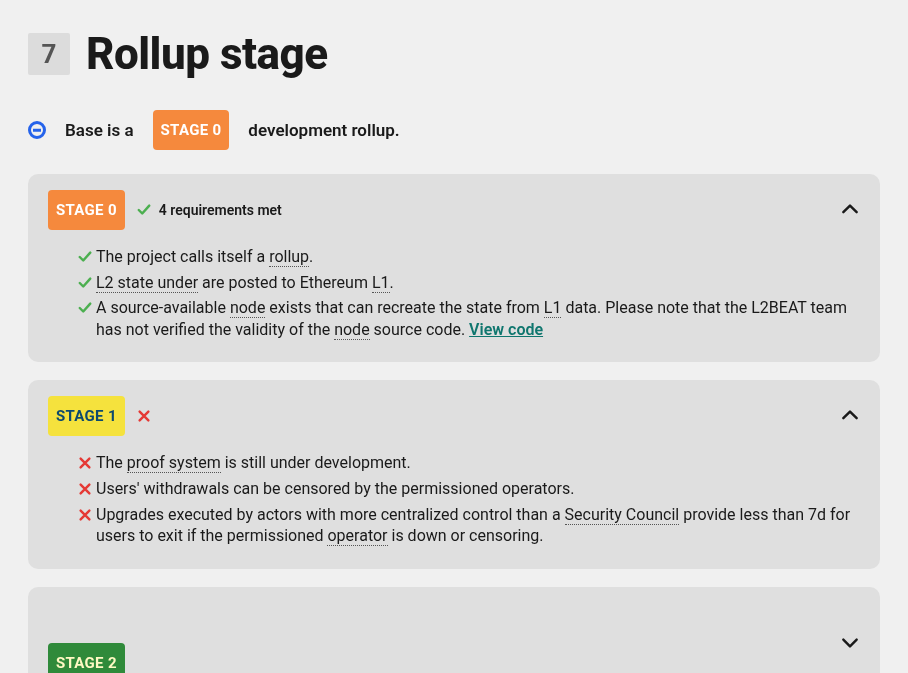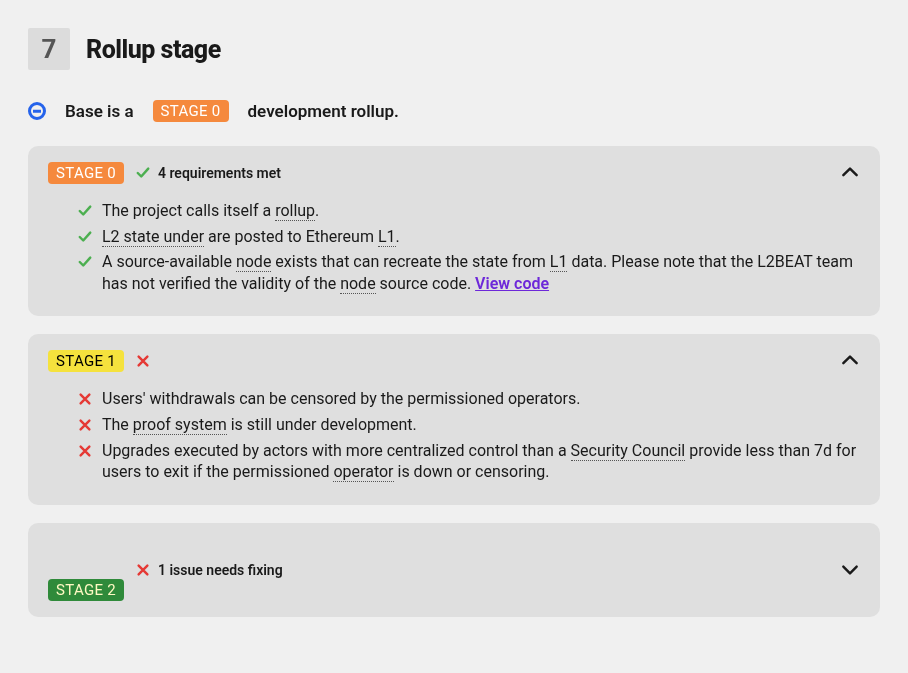--- a/index.html
+++ b/index.html
@@ -22,21 +22,21 @@
     height: 42px;
     display: flex;
     align-items: center;
     justify-content: center;
     font-size: 26px;
     font-weight: 700;
     color: #555;
     border-radius: 2px;
   }
   .header-title {
-    font-size: 25px;
+    font-size: 44px;
     font-weight: 800;
     letter-spacing: -0.5px;
   }
   .summary-row {
     display: flex;
     align-items: center;
     gap: 19px;
     font-size: 17px;
     font-weight: 600;
     margin-bottom: 24px;
@@ -54,29 +54,29 @@
     position: absolute;
     left: 2px;
     right: 2px;
     top: 50%;
     transform: translateY(-50%);
     height: 2.5px;
     background: #2563eb;
   }
   .badge {
     display: inline-block;
-    padding: 0 8px;
+    padding: 9px 8px;
     border-radius: 4px;
     font-size: 15px;
-    font-weight: 400;
+    font-weight: 700;
     line-height: 22px;
     letter-spacing: 0.3px;
   }
   .badge-orange { background: #f5893d; color: #fff; }
-  .badge-yellow { background: #f5e23d; color: #000000; }
+  .badge-yellow { background: #f5e23d; color: #0c4a6e; }
   .badge-green  { background: #2f8a3a; color: #fef9c3; margin-top: 40px; }
   .card {
     background: #dfdfdf;
     border-radius: 10px;
     margin-bottom: 18px;
     padding: 0;
   }
   .card-header {
     display: flex;
     align-items: center;
@@ -110,34 +110,34 @@
     height: 20px;
     flex-shrink: 0;
   }
   .chevron svg { display: block; }
   .card-body {
     padding: 0 20px 18px 50px;
   }
   .req-item {
     display: flex;
     align-items: flex-start;
-    gap: 10px;
+    gap: 4px;
     font-size: 16px;
     line-height: 1.35;
     margin-bottom: 4px;
   }
   .req-item .check-icon,
   .req-item .x-icon {
     margin-top: 4px;
   }
   .dotted {
     border-bottom: 1px dotted #555;
   }
   .link {
-    color: #6d28d9;
+    color: #0f766e;
     text-decoration: underline;
     font-weight: 600;
   }
 </style>
 </head>
 <body>
 
 <div class="header-row">
   <div class="header-number">7</div>
   <h1 class="header-title">Rollup stage</h1>
@@ -213,51 +213,43 @@
           </svg>
         </span>
       </div>
       <div class="card-body">
         <div class="req-item">
           <span class="x-icon">
             <svg viewBox="0 0 16 16" width="14" height="14">
               <path d="M3 3 L13 13 M13 3 L3 13" stroke="#e53935" stroke-width="2.8" fill="none" stroke-linecap="round"></path>
             </svg>
           </span>
+          <div>The <span class="dotted">proof system</span> is still under development.</div>
+        </div>
+        <div class="req-item">
+          <span class="x-icon">
+            <svg viewBox="0 0 16 16" width="14" height="14">
+              <path d="M3 3 L13 13 M13 3 L3 13" stroke="#e53935" stroke-width="2.8" fill="none" stroke-linecap="round"></path>
+            </svg>
+          </span>
           <div>Users' withdrawals can be censored by the permissioned operators.</div>
-        </div>
-        <div class="req-item">
-          <span class="x-icon">
-            <svg viewBox="0 0 16 16" width="14" height="14">
-              <path d="M3 3 L13 13 M13 3 L3 13" stroke="#e53935" stroke-width="2.8" fill="none" stroke-linecap="round"></path>
-            </svg>
-          </span>
-          <div>The <span class="dotted">proof system</span> is still under development.</div>
         </div>
         <div class="req-item">
           <span class="x-icon">
             <svg viewBox="0 0 16 16" width="14" height="14">
               <path d="M3 3 L13 13 M13 3 L3 13" stroke="#e53935" stroke-width="2.8" fill="none" stroke-linecap="round"></path>
             </svg>
           </span>
           <div>Upgrades executed by actors with more centralized control than a <span class="dotted">Security Council</span> provide less than 7d for users to exit if the permissioned <span class="dotted">operator</span> is down or censoring.</div>
         </div>
       </div>
     </div>
     <div class="card">
       <div class="card-header">
         <span class="badge card-header-badge badge-green">STAGE 2</span>
-        <div class="card-header-status">
-          <span class="x-icon">
-            <svg viewBox="0 0 16 16" width="14" height="14">
-              <path d="M3 3 L13 13 M13 3 L3 13" stroke="#e53935" stroke-width="2.8" fill="none" stroke-linecap="round"></path>
-            </svg>
-          </span>
-          <span>1 issue needs fixing</span>
-        </div>
         <div class="card-header-spacer"></div>
         <span class="chevron">
           <svg viewBox="0 0 18 18" width="20" height="20">
             <path d="M3 6 L9 12 L15 6" stroke="#1a1a1a" stroke-width="2.2" fill="none" stroke-linecap="round" stroke-linejoin="round"></path>
           </svg>
         </span>
       </div>
     </div>
   </div>
 

